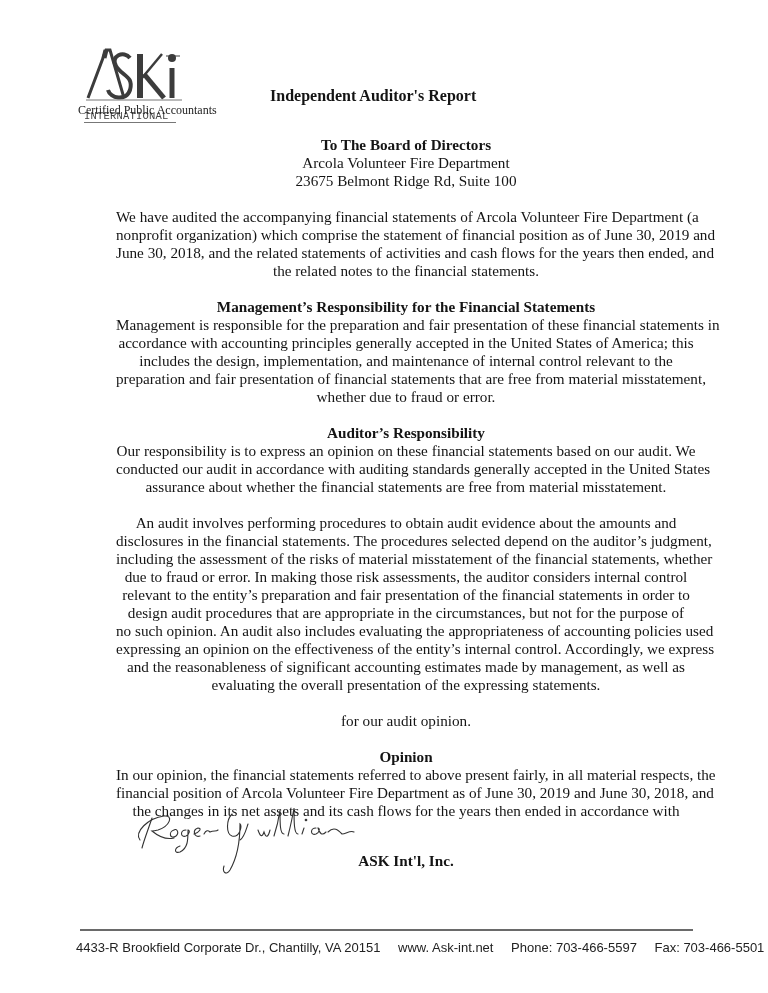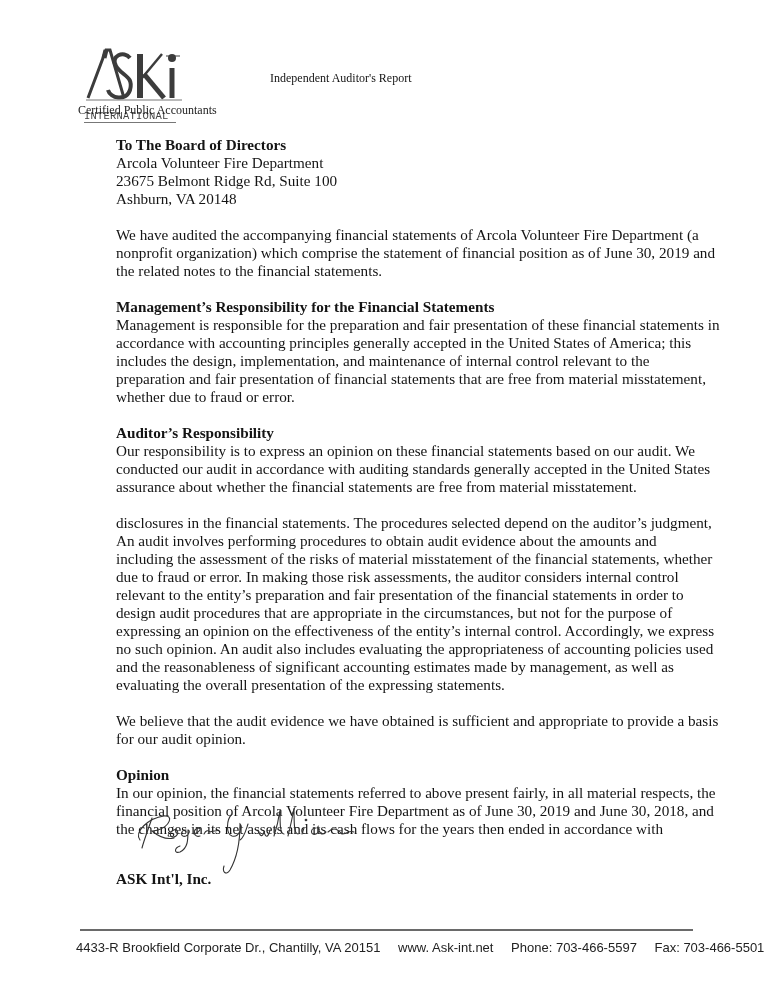--- a/index.html
+++ b/index.html
@@ -5,22 +5,22 @@
   html, body { margin: 0; padding: 0; background: #ffffff; }
   body { width: 768px; height: 993px; position: relative; overflow: hidden; color: #141414;
          font-family: "Liberation Serif", "DejaVu Serif", serif; }
   .logo { position: absolute; left: 78px; top: 22px; width: 112px; height: 90px; }
   .logo-mark { position: absolute; left: 6px; top: 24px; font-family: "Liberation Serif", serif;
                font-size: 54px; line-height: 50px; color: #3a3a3a; letter-spacing: -6px; font-weight: normal; }
   .logo-line { position: absolute; left: 6px; width: 92px; height: 1px; background: #777; }
   .logo-intl { position: absolute; left: 6px; top: 88px; font-family: Liberation Mono, monospace;
                font-size: 10.5px; color: #444; letter-spacing: 0.2px; }
   .cpa { position: absolute; left: 78px; top: 103px; font-size: 12px; color: #222; }
-  .title { position: absolute; left: 270px; top: 71px; font-size: 12px; font-weight: normal; }
-  .body-text { position: absolute; left: 116px; top: 136px; width: 580px; font-size: 15.2px; line-height: 18px; }
+  .title { position: absolute; left: 270px; top: 87px; font-size: 16px; font-weight: bold; }
+  .body-text { position: absolute; left: 116px; top: 136px; width: 580px; font-size: 15.2px; line-height: 18px; text-align: center; }
   .line { display: block; white-space: nowrap; }
   .b { font-weight: bold; }
   .gap { height: 18px; }
   .sig { position: absolute; left: 130px; top: 800px; width: 260px; height: 80px; }
   .footer-rule { position: absolute; left: 80px; top: 929px; width: 613px; height: 2px; background: #6a6a6a; }
   .footer { position: absolute; left: 76px; top: 940px; width: 640px; font-family: "Liberation Sans", sans-serif;
             font-size: 13px; color: #222; white-space: nowrap; }
   .footer span { margin-right: 14px; }
   .footer span:last-child { margin-right: 0; }
 </style>
@@ -51,60 +51,59 @@
   <div class="logo-intl">INTERNATIONAL</div>
 </div>
 <div class="cpa">Certified Public Accountants</div>
 <div class="title">Independent Auditor's Report</div>
 
 <div class="body-text">
   <div>
     <span class="line b">To The Board of Directors</span>
     <span class="line">Arcola Volunteer Fire Department</span>
     <span class="line">23675 Belmont Ridge Rd, Suite 100</span>
-    <span class="line">Ashburn, VA  20148</span>
   </div>
   <div class="gap"></div>
   <div>
     <span class="line">We have audited the accompanying financial statements of Arcola Volunteer Fire Department (a</span>
     <span class="line">nonprofit organization) which comprise the statement of financial position as of June 30, 2019 and</span>
+    <span class="line">June 30, 2018, and the related statements of activities and cash flows for the years then ended, and</span>
     <span class="line">the related notes to the financial statements.</span>
   </div>
   <div class="gap"></div>
   <div>
     <span class="line b">Management’s Responsibility for the Financial Statements</span>
     <span class="line">Management is responsible for the preparation and fair presentation of these financial statements in</span>
     <span class="line">accordance with accounting principles generally accepted in the United States of America; this</span>
     <span class="line">includes the design, implementation, and maintenance of internal control relevant to the</span>
     <span class="line">preparation and fair presentation of financial statements that are free from material misstatement,</span>
     <span class="line">whether due to fraud or error.</span>
   </div>
   <div class="gap"></div>
   <div>
     <span class="line b">Auditor’s Responsibility</span>
     <span class="line">Our responsibility is to express an opinion on these financial statements based on our audit. We</span>
     <span class="line">conducted our audit in accordance with auditing standards generally accepted in the United States</span>
     <span class="line">assurance about whether the financial statements are free from material misstatement.</span>
   </div>
   <div class="gap"></div>
   <div>
+    <span class="line">An audit involves performing procedures to obtain audit evidence about the amounts and</span>
     <span class="line">disclosures in the financial statements. The procedures selected depend on the auditor’s judgment,</span>
-    <span class="line">An audit involves performing procedures to obtain audit evidence about the amounts and</span>
     <span class="line">including the assessment of the risks of material misstatement of the financial statements, whether</span>
     <span class="line">due to fraud or error. In making those risk assessments, the auditor considers internal control</span>
     <span class="line">relevant to the entity’s preparation and fair presentation of the financial statements in order to</span>
     <span class="line">design audit procedures that are appropriate in the circumstances, but not for the purpose of</span>
+    <span class="line">no such opinion. An audit also includes evaluating the appropriateness of accounting policies used</span>
     <span class="line">expressing an opinion on the effectiveness of the entity’s internal control. Accordingly, we express</span>
-    <span class="line">no such opinion. An audit also includes evaluating the appropriateness of accounting policies used</span>
     <span class="line">and the reasonableness of significant accounting estimates made by management, as well as</span>
     <span class="line">evaluating the overall presentation of the expressing statements.</span>
   </div>
   <div class="gap"></div>
   <div>
-    <span class="line">We believe that the audit evidence we have obtained is sufficient and appropriate to provide a basis</span>
     <span class="line">for our audit opinion.</span>
   </div>
   <div class="gap"></div>
   <div>
     <span class="line b">Opinion</span>
     <span class="line">In our opinion, the financial statements referred to above present fairly, in all material respects, the</span>
     <span class="line">financial position of Arcola Volunteer Fire Department as of June 30, 2019 and June 30, 2018, and</span>
     <span class="line">the changes in its net assets and its cash flows for the years then ended in accordance with</span>
   </div>
   <div style="height:32px;"></div>

